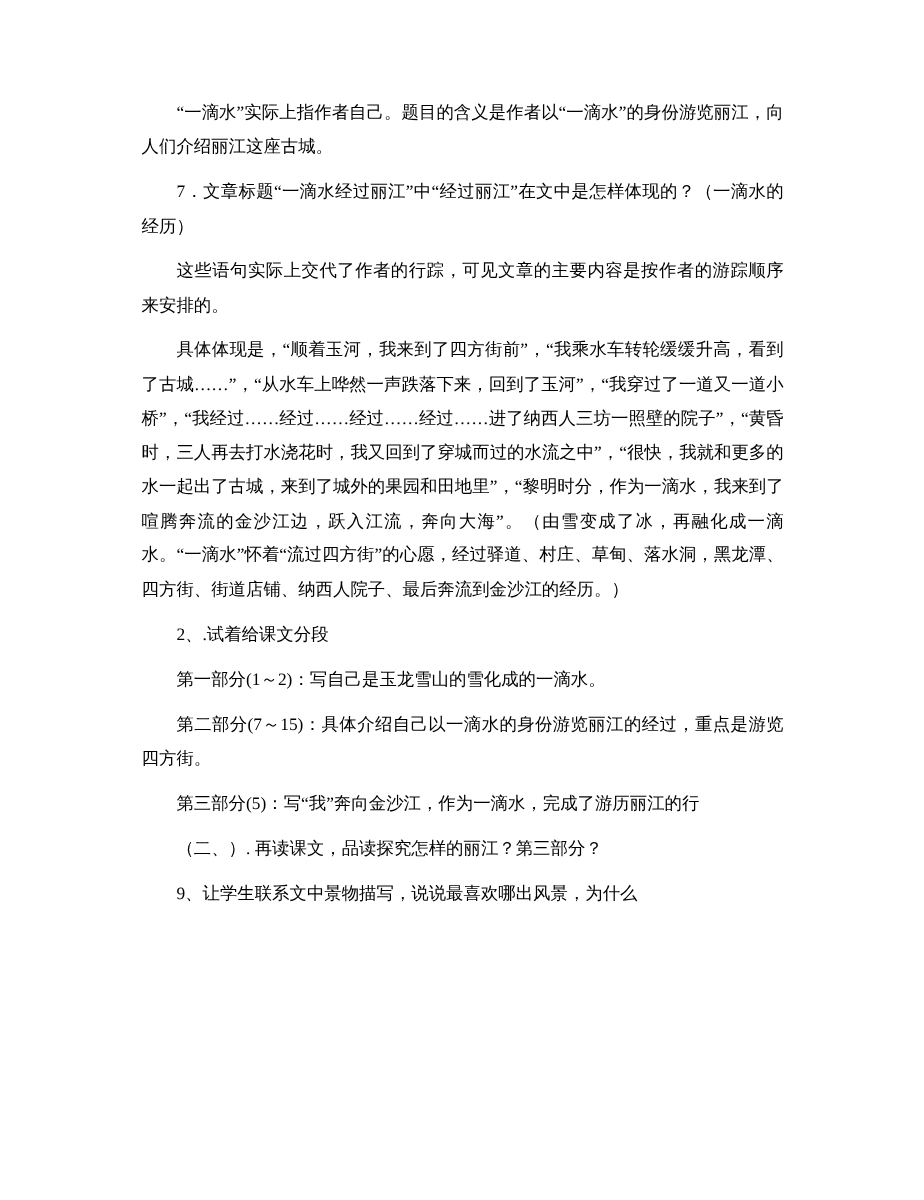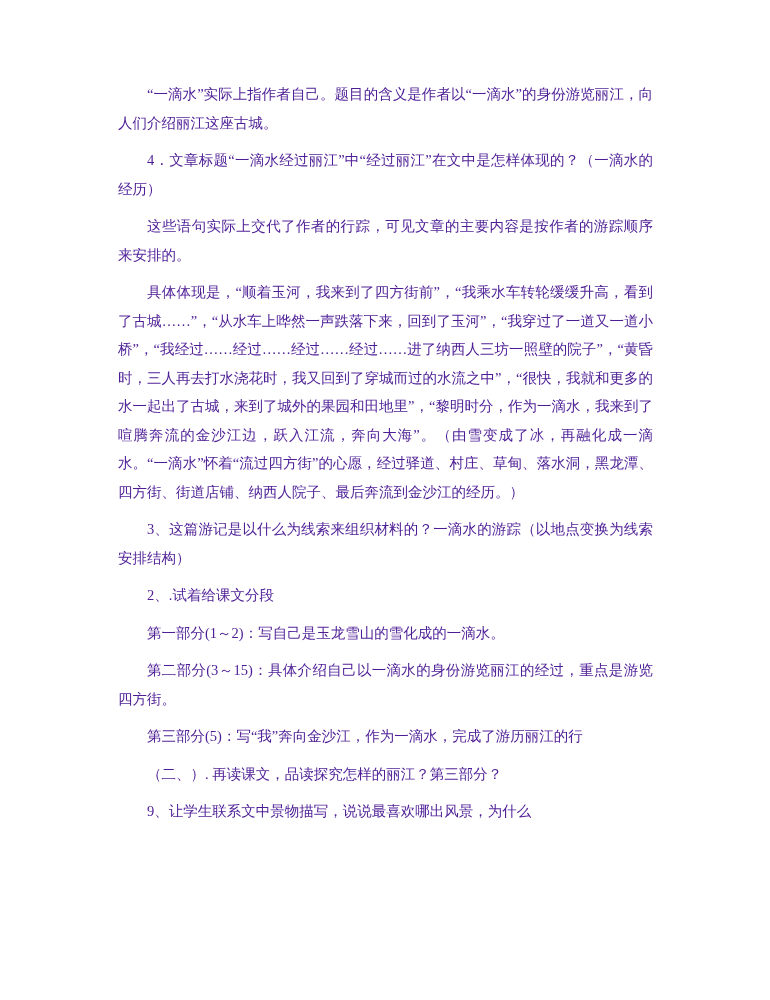--- a/index.html
+++ b/index.html
@@ -18,36 +18,35 @@
     position: absolute;
     left: 118px;
     top: 80px;
     width: 535px;
   }
   .doc-content p {
     margin: 0 0 9px 0;
     font-family: "Liberation Serif", "DejaVu Serif", serif;
     font-size: 14.5px;
     line-height: 28.5px;
-    color: #4c1d95;
+    color: #000000;
     text-indent: 2em;
     text-align: justify;
     word-break: break-all;
   }
 </style>
 </head>
 <body>
 
 <div class="page">
   <div class="doc-content">
     <p>“一滴水”实际上指作者自己。题目的含义是作者以“一滴水”的身份游览丽江，向人们介绍丽江这座古城。</p>
-    <p>4．文章标题“一滴水经过丽江”中“经过丽江”在文中是怎样体现的？（一滴水的经历）</p>
+    <p>7．文章标题“一滴水经过丽江”中“经过丽江”在文中是怎样体现的？（一滴水的经历）</p>
     <p>这些语句实际上交代了作者的行踪，可见文章的主要内容是按作者的游踪顺序来安排的。</p>
     <p>具体体现是，“顺着玉河，我来到了四方街前”，“我乘水车转轮缓缓升高，看到了古城……”，“从水车上哗然一声跌落下来，回到了玉河”，“我穿过了一道又一道小桥”，“我经过……经过……经过……经过……进了纳西人三坊一照壁的院子”，“黄昏时，三人再去打水浇花时，我又回到了穿城而过的水流之中”，“很快，我就和更多的水一起出了古城，来到了城外的果园和田地里”，“黎明时分，作为一滴水，我来到了喧腾奔流的金沙江边，跃入江流，奔向大海”。（由雪变成了冰，再融化成一滴水。“一滴水”怀着“流过四方街”的心愿，经过驿道、村庄、草甸、落水洞，黑龙潭、四方街、街道店铺、纳西人院子、最后奔流到金沙江的经历。）</p>
-    <p>3、这篇游记是以什么为线索来组织材料的？一滴水的游踪（以地点变换为线索安排结构）</p>
     <p>2、.试着给课文分段</p>
     <p>第一部分(1～2)：写自己是玉龙雪山的雪化成的一滴水。</p>
-    <p>第二部分(3～15)：具体介绍自己以一滴水的身份游览丽江的经过，重点是游览四方街。</p>
+    <p>第二部分(7～15)：具体介绍自己以一滴水的身份游览丽江的经过，重点是游览四方街。</p>
     <p>第三部分(5)：写“我”奔向金沙江，作为一滴水，完成了游历丽江的行</p>
     <p>（二、）. 再读课文，品读探究怎样的丽江？第三部分？</p>
     <p>9、让学生联系文中景物描写，说说最喜欢哪出风景，为什么</p>
   </div>
 </div>
 
 </body></html>

